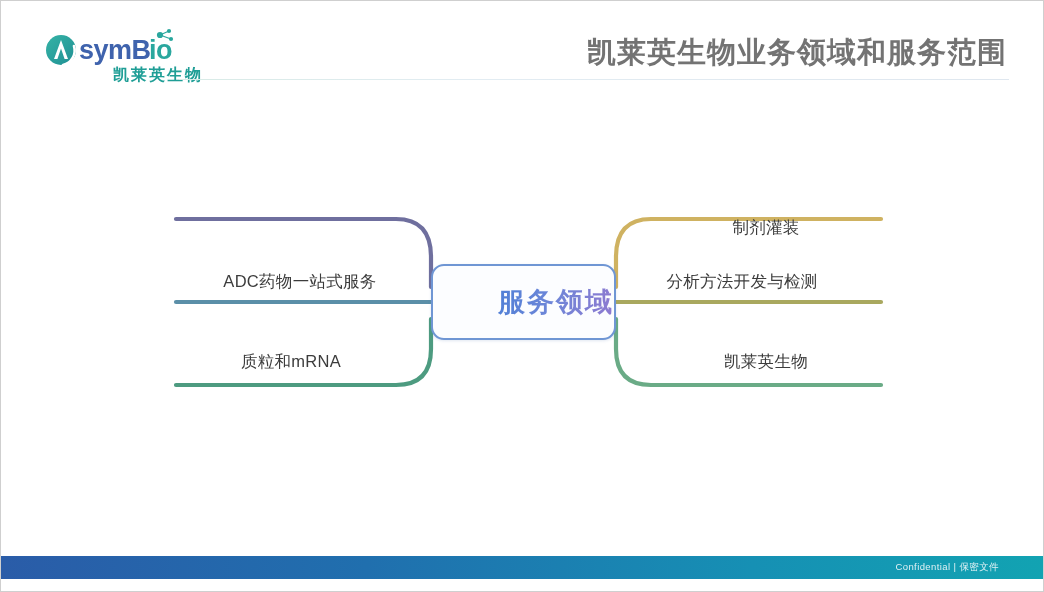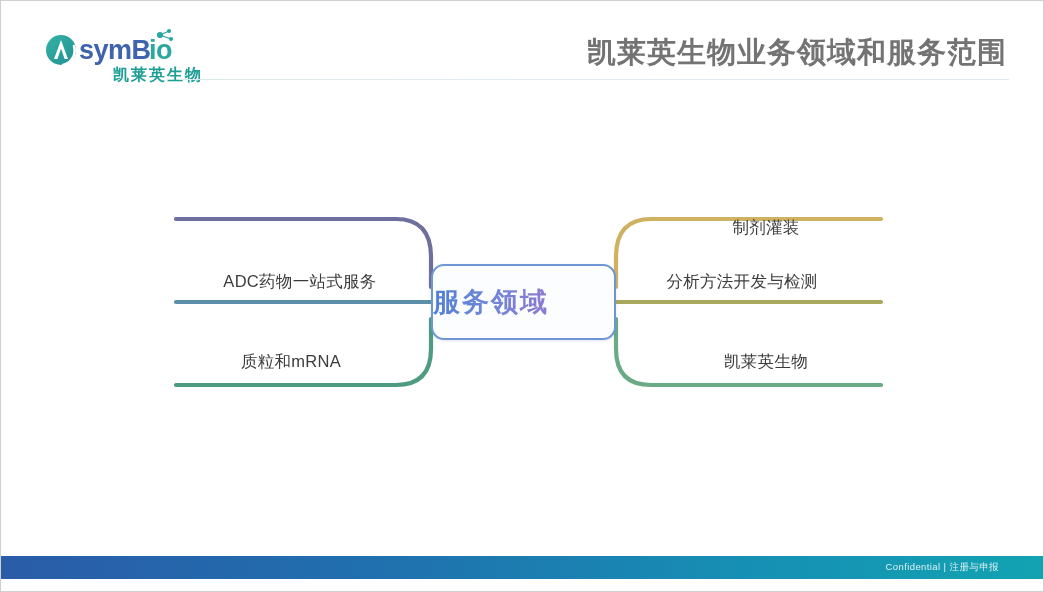--- a/index.html
+++ b/index.html
@@ -92,21 +92,21 @@
     left: 430px;
     top: 163px;
     width: 185px;
     height: 76px;
     border: 2px solid #6f96d4;
     border-radius: 13px;
     background: #fcfdff;
     box-sizing: border-box;
     display: flex;
     align-items: center;
-    justify-content: flex-start;
+    justify-content: flex-end;
     box-shadow: 0 1px 3px rgba(90,120,180,0.18);
   }
   .center-label {
     font-size: 27px;
     font-weight: bold;
     letter-spacing: 2px;
     background: linear-gradient(100deg, #4f7fd6 0%, #6d86d8 45%, #8e79d0 100%);
     -webkit-background-clip: text;
     background-clip: text;
     color: transparent;
@@ -218,16 +218,16 @@
 
     <div class="branch-label left" style="left:184px; top:170px; width:230px;">ADC药物一站式服务</div>
     <div class="branch-label left" style="left:175px; top:250px; width:230px;">质粒和mRNA</div>
 
     <div class="branch-label right" style="left:650px; top:80px; width:230px;margin-top:36px;">制剂灌装</div>
     <div class="branch-label right" style="left:626px; top:170px; width:230px;font-family:Liberation Mono, monospace;">分析方法开发与检测</div>
     <div class="branch-label right" style="left:650px; top:250px; width:230px;">凯莱英生物</div>
   </div>
 
   <div class="footer-bar"></div>
-  <div class="footer-text">Confidential | 注册与申报</div>
+  <div class="footer-text">Confidential | 保密文件</div>
   <div class="footer-under"></div>
 
 </div>
 
 </body></html>

